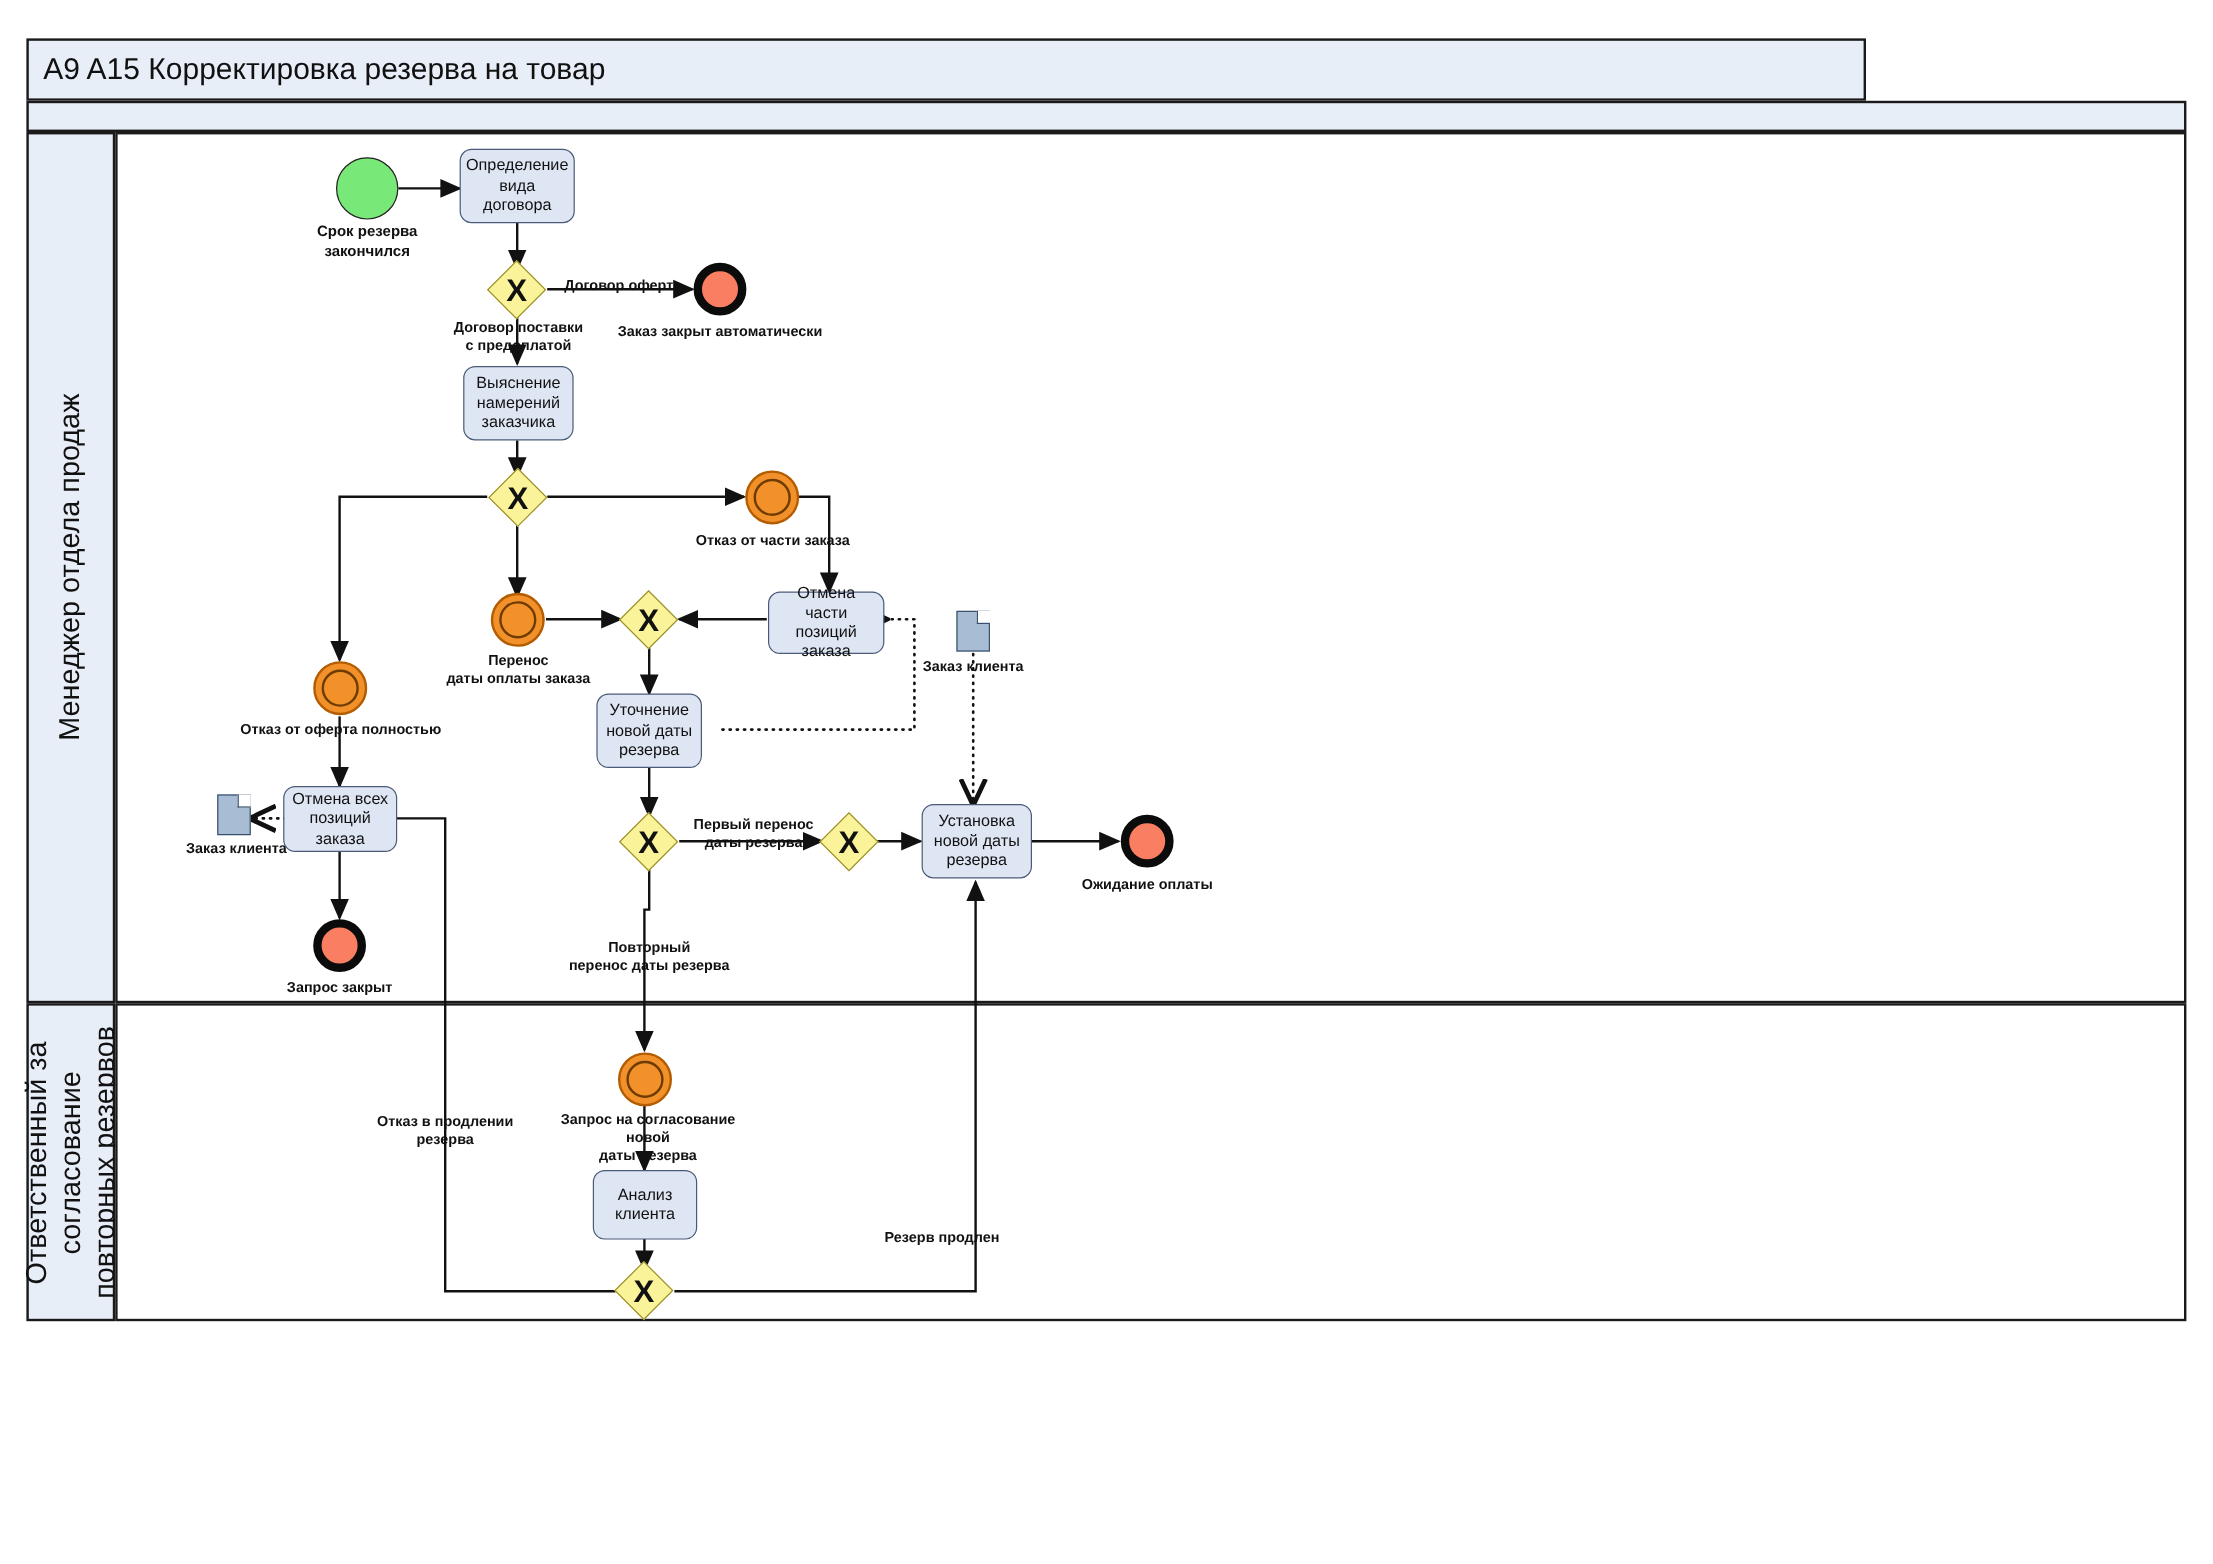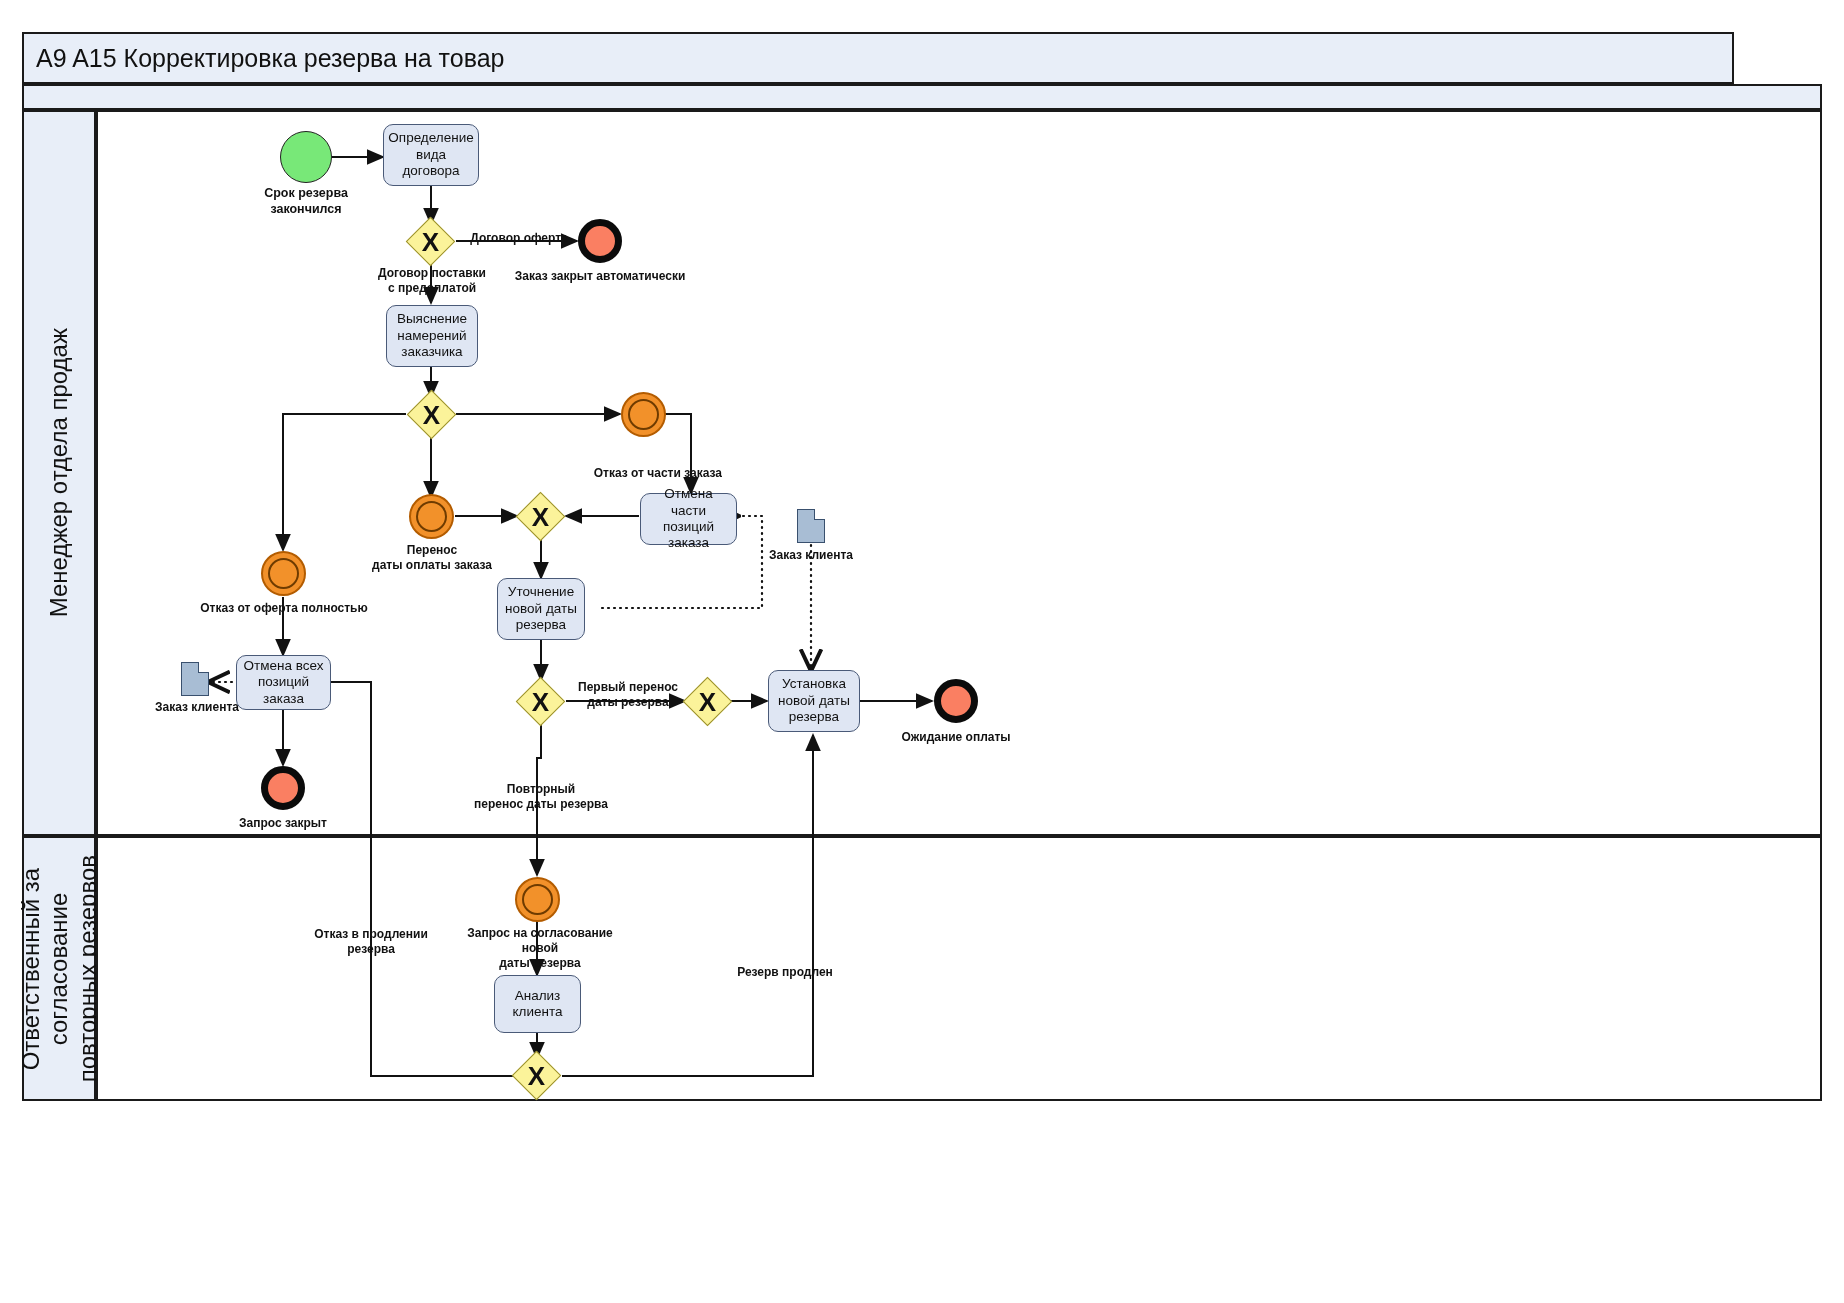--- a/index.html
+++ b/index.html
@@ -40,21 +40,21 @@
   .lbl{position:absolute;font-size:12.5px;color:#111;text-align:center;line-height:1.25;
        white-space:pre-line;font-weight:bold;}
   .lbl-sm{font-size:12px;}
   svg.edges{position:absolute;left:0;top:0;width:1844px;height:1303px;overflow:visible;}
 </style>
 </head>
 <body>
 
 <div id="canvas">
 
-  <div class="pool-title" style="left:22px;top:32px;width:1712px;height:52px;">
+  <div class="pool-title" style="left:22px;top:32px;width:1533px;height:52px;">
     <span>A9 A15 Корректировка резерва на товар</span>
   </div>
 
   <div class="pool-subbar" style="left:22px;top:84px;width:1800px;height:26px;"></div>
 
   <div class="lane-header" style="left:22px;top:110px;width:74px;height:726px;">
     <span>Менеджер отдела продаж</span>
   </div>
   <div class="lane-body" style="left:96px;top:110px;width:1726px;height:726px;"></div>
 
@@ -152,21 +152,21 @@
   <div class="task" style="left:386px;top:305px;width:92px;height:62px;">
     <span>Выяснение
 намерений
 заказчика</span>
   </div>
 
   <div class="gw" style="left:414px;top:397px;width:35px;height:35px;"></div>
   <div class="gw-x" style="left:414px;top:397px;width:35px;height:35px;">X</div>
 
   <div class="ev ev-inter" style="left:621px;top:392px;width:45px;height:45px;"></div>
-  <div class="lbl lbl-sm" style="left:566px;top:466px;width:156px;text-align:right;">Отказ от части заказа</div>
+  <div class="lbl lbl-sm" style="left:566px;top:443px;width:156px;">Отказ от части заказа</div>
 
   <div class="ev ev-inter" style="left:409px;top:494px;width:45px;height:45px;"></div>
   <div class="lbl lbl-sm" style="left:359px;top:543px;width:146px;">Перенос
 даты оплаты заказа</div>
 
   <div class="ev ev-inter" style="left:261px;top:551px;width:45px;height:45px;"></div>
   <div class="lbl lbl-sm" style="left:196px;top:601px;width:176px;">Отказ от оферта полностью</div>
 
   <div class="task" style="left:640px;top:493px;width:97px;height:52px;">
     <span>Отмена части
@@ -221,18 +221,18 @@
   <div class="lbl lbl-sm" style="left:455px;top:926px;width:170px;">Запрос на согласование новой
 даты резерва</div>
 
   <div class="lbl lbl-sm" style="left:291px;top:927px;width:160px;">Отказ в продлении резерва</div>
 
   <div class="task" style="left:494px;top:975px;width:87px;height:58px;">
     <span>Анализ
 клиента</span>
   </div>
 
-  <div class="lbl lbl-sm" style="left:710px;top:965px;width:150px;">Резерв продлен</div>
+  <div class="lbl lbl-sm" style="left:710px;top:1024px;width:150px;">Резерв продлен</div>
 
   <div class="gw" style="left:519px;top:1058px;width:35px;height:35px;"></div>
   <div class="gw-x" style="left:519px;top:1058px;width:35px;height:35px;">X</div>
 
 </div>
 
 </body></html>

